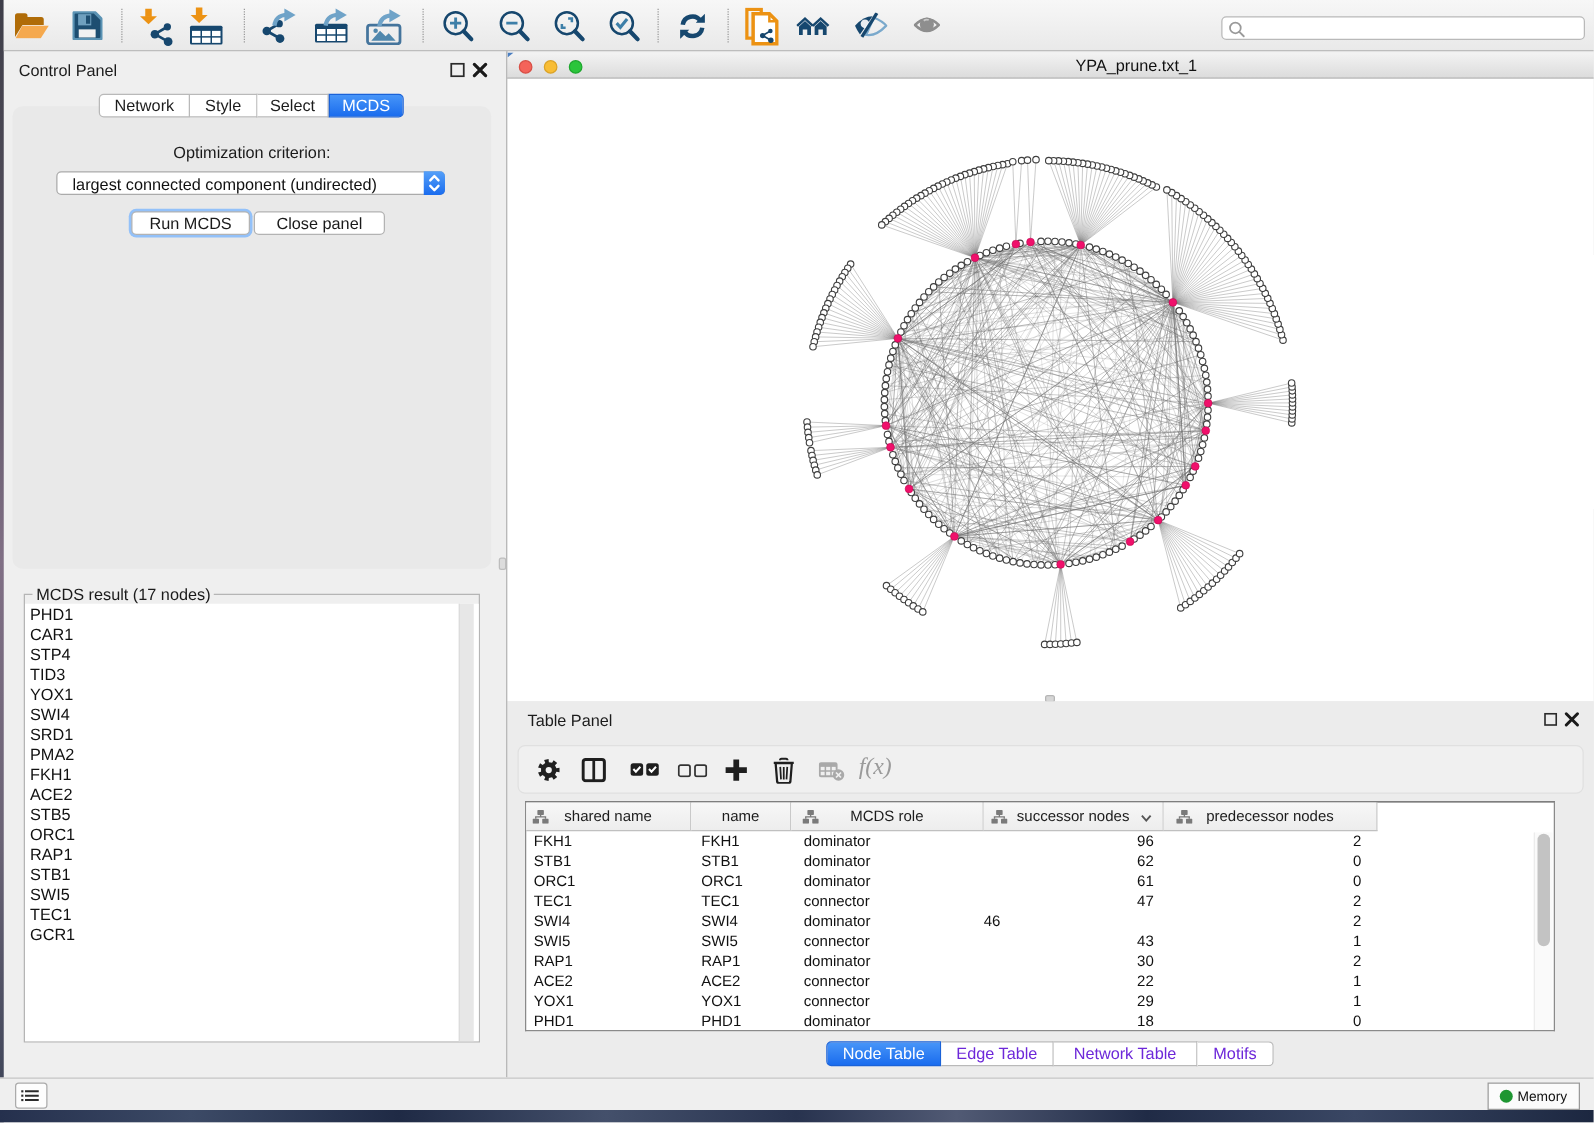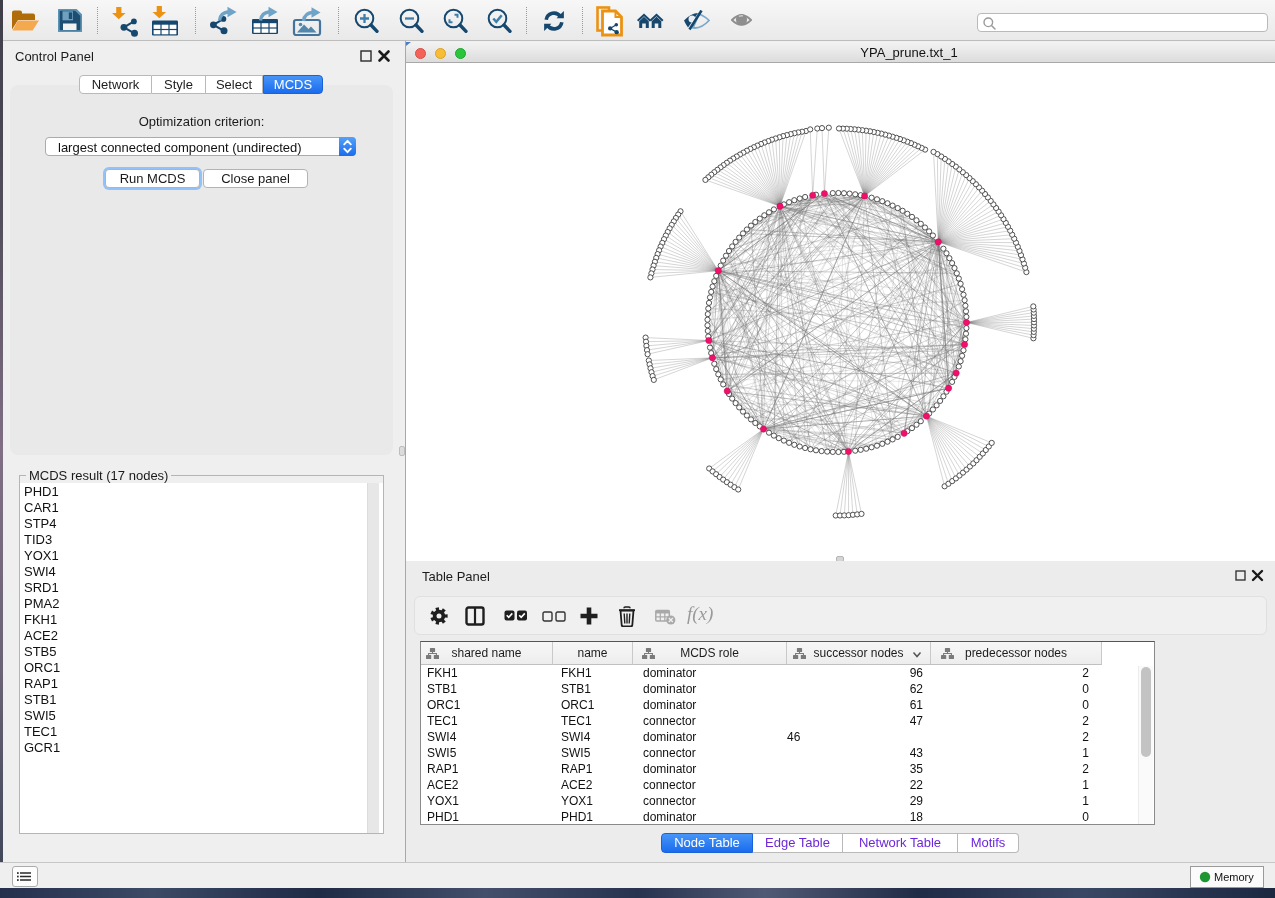--- a/index.html
+++ b/index.html
@@ -54,21 +54,21 @@
     background:linear-gradient(180deg,#f3f3f3,#dcdcdc); border-bottom:1px solid #a8a8a8; }
   #net-title { width:100%; text-align:center; font-size:13px; color:#111; margin-top:3px; padding-left:137px; }
   .light { position:absolute; top:48px; width:11px; height:11px; border-radius:50%; }
   #canvas { left:406px; top:63px; width:869px; height:498px; background:#fff; }
   
   #tp { left:406px; top:561px; width:869px; height:301px; background:#ececec; }
   #tp-title { left:422px; top:569px; font-size:13px; color:#1c1c1c; }
   #tp-toolbar { left:414px; top:596px; width:853px; height:39px; background:#f0f0f0;
     border-radius:6px; border:1px solid #e0e0e0; }
   
-  #tbl { left:420px; top:641px; width:735px; height:184px; background:#fff;
+  #tbl { left:420px; top:641px; width:824px; height:184px; background:#fff;
     border:1px solid #8a8a8a; border-top:1px solid #555; }
   .th { position:absolute; top:0; height:23px; background:linear-gradient(180deg,#f7f7f7,#ededed);
     border-right:1px solid #c9c9c9; border-bottom:1px solid #c0c0c0;
     font-size:12px; color:#1c1c1c; text-align:center; line-height:23px; }
   .td { position:absolute; height:16px; line-height:16px; font-size:12px; color:#111; }
   #tbl-sb { position:absolute; right:1px; top:24px; width:15px; height:158px; background:#fafafa;
     border-left:1px solid #ececec; }
   #tbl-thumb { position:absolute; left:2px; top:1px; width:10px; height:90px;
     background:#c3c3c3; border-radius:5px; }
   
@@ -1259,21 +1259,21 @@
 <div class="td" style="left:366px;top:87px;width:136px;text-align:left;">46</div>
 <div class="td" style="left:510px;top:87px;width:158px;text-align:right;">2</div>
 <div class="td" style="left:6px;top:103px;">SWI5</div>
 <div class="td" style="left:140px;top:103px;">SWI5</div>
 <div class="td" style="left:222px;top:103px;">connector</div>
 <div class="td" style="left:366px;top:103px;width:136px;text-align:right;">43</div>
 <div class="td" style="left:510px;top:103px;width:158px;text-align:right;">1</div>
 <div class="td" style="left:6px;top:119px;">RAP1</div>
 <div class="td" style="left:140px;top:119px;">RAP1</div>
 <div class="td" style="left:222px;top:119px;">dominator</div>
-<div class="td" style="left:366px;top:119px;width:136px;text-align:right;">35</div>
+<div class="td" style="left:366px;top:119px;width:136px;text-align:right;">30</div>
 <div class="td" style="left:510px;top:119px;width:158px;text-align:right;">2</div>
 <div class="td" style="left:6px;top:135px;">ACE2</div>
 <div class="td" style="left:140px;top:135px;">ACE2</div>
 <div class="td" style="left:222px;top:135px;">connector</div>
 <div class="td" style="left:366px;top:135px;width:136px;text-align:right;">22</div>
 <div class="td" style="left:510px;top:135px;width:158px;text-align:right;">1</div>
 <div class="td" style="left:6px;top:151px;">YOX1</div>
 <div class="td" style="left:140px;top:151px;">YOX1</div>
 <div class="td" style="left:222px;top:151px;">connector</div>
 <div class="td" style="left:366px;top:151px;width:136px;text-align:right;">29</div>

